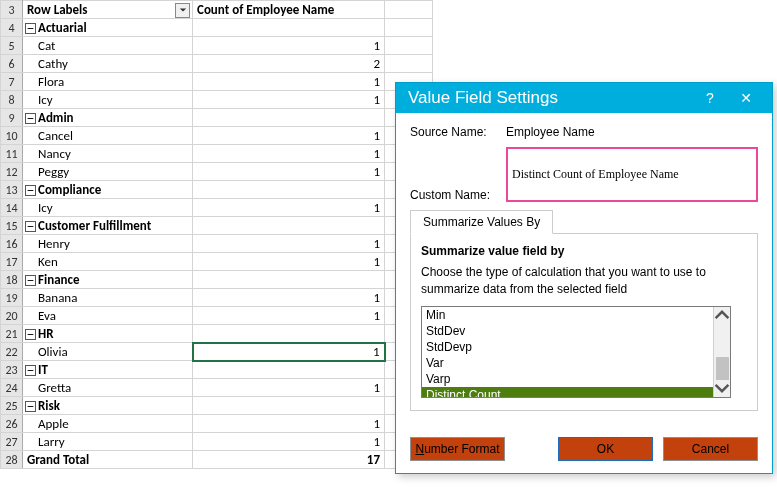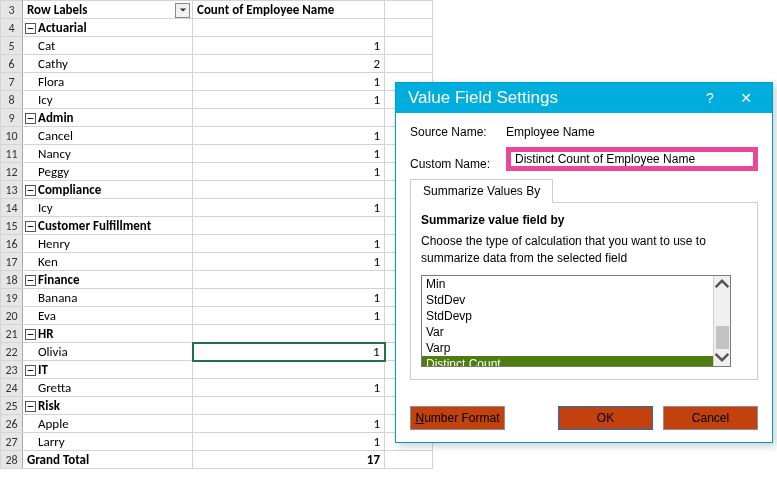--- a/index.html
+++ b/index.html
@@ -23,21 +23,21 @@
   .active-cell { border: 2px solid #217346 !important; }
   
   .dialog { position: absolute; left: 395px; top: 82px; width: 378px; background: #fff; border: 1px solid #009ccc; box-shadow: 3px 3px 8px rgba(0,0,0,0.2); font-family: "Segoe UI", Arial, sans-serif; font-size: 12px; }
   .titlebar { background: #00aede; color: #fff; display:flex; align-items:center; height:30px; padding: 0 8px 0 12px; }
   .titlebar .title { flex:1; font-size:17px; }
   .titlebar .tbtn { width:36px; height:24px; display:flex; align-items:center; justify-content:center; color:#fff; font-size:14px; }
   .dlg-body { padding: 12px 14px 14px 14px; }
   .form-row { display:flex; align-items:flex-end; margin-bottom:8px; gap:6px; }
   .form-row label { width:90px; }
   .form-row .val { }
-  .name-input { flex:1; border:5px solid #ec4899; padding:0 4px; font-size:12px; font-family:Liberation Sans, sans-serif; }
+  .name-input { flex:1; border:2px solid #ec4899; padding:18px 4px; font-size:12px; font-family:Liberation Serif, serif; }
   .tabs { display:flex; border-bottom:1px solid #ccc; margin: 6px 0 0 0; }
   .tab { padding:4px 12px; border:1px solid #ccc; border-bottom:none; background:#fff; margin-right:2px; margin-bottom:-1px; }
   .tab.active { background:#fff; border-bottom:1px solid #fff; }
   .tab.inactive { background:#f4f4f4; }
   .tab-panel { border:1px solid #ccc; border-top:none; padding:10px 26px 12px 10px; }
   .panel-head { font-weight:bold; margin-bottom:6px; }
   .panel-desc { margin-bottom:8px; line-height:1.4; }
   .listbox { border:1px solid #7a7a7a; height:92px; position:relative; display:flex; }
   .list-items { flex:1; overflow:hidden; }
   .list-item { padding:1px 4px; }

